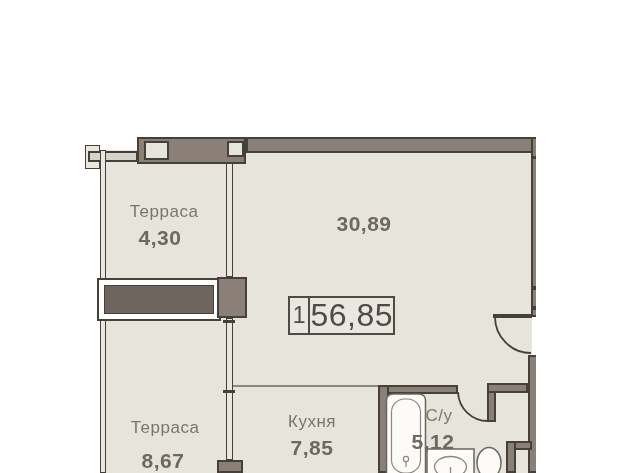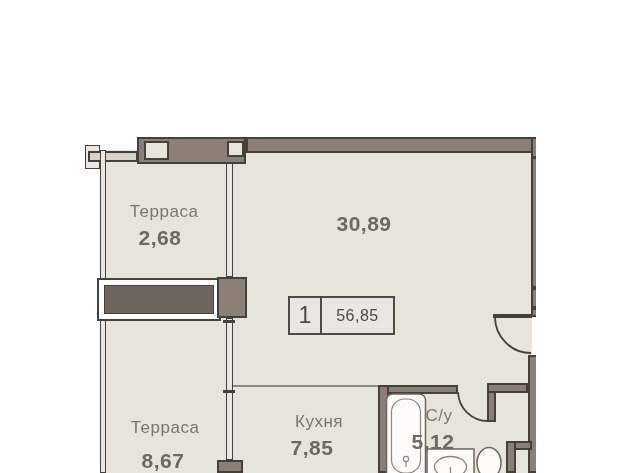--- a/index.html
+++ b/index.html
@@ -30,21 +30,21 @@
     position:absolute;left:288px;top:296px;width:107px;height:39px;
     background:#e9e7e0;border:2px solid #4f4b44;box-sizing:border-box;
     display:flex;align-items:stretch;
   }
   .badge-rooms{
     width:30px;display:flex;align-items:center;justify-content:center;
     border-right:2px solid #4f4b44;color:#4f4b44;font-size:23px;font-weight:500;
   }
   .badge-area{
     flex:1;display:flex;align-items:center;justify-content:center;
-    color:#4f4b44;font-size:16px;font-weight:500;letter-spacing:0.5px;
+    color:#4f4b44;font-size:32px;font-weight:500;letter-spacing:0.5px;
   }
   svg.overlay{position:absolute;left:0;top:0;}
 </style>
 </head>
 <body>
 
 <div class="stage">
 
   <div class="floor" style="left:104px;top:150px;width:428px;height:323px;"></div>
 
@@ -104,28 +104,28 @@
     <g>
       <rect x="427" y="449" width="47" height="26" fill="#fcfbf8" stroke="#6a655e" stroke-width="1.5"></rect>
       <ellipse cx="450.5" cy="467" rx="16" ry="10.5" fill="none" stroke="#8d887f" stroke-width="1.3"></ellipse>
       <line x1="450.5" y1="467" x2="450.5" y2="474" stroke="#8d887f" stroke-width="1.3"></line>
     </g>
 
     <ellipse cx="489" cy="463" rx="12" ry="15.5" fill="#fcfbf8" stroke="#6a655e" stroke-width="1.5"></ellipse>
   </svg>
 
   <div class="room-label" style="left:164px;top:212px;">Терраса</div>
-  <div class="room-area" style="left:160px;top:238px;">2,68</div>
+  <div class="room-area" style="left:160px;top:238px;">4,30</div>
 
   <div class="room-area" style="left:364px;top:224px;">30,89</div>
 
   <div class="room-label" style="left:165px;top:428px;">Терраса</div>
   <div class="room-area" style="left:163px;top:451px;margin-top:10px;">8,67</div>
 
-  <div class="room-label" style="left:319px;top:422px;">Кухня</div>
+  <div class="room-label" style="left:312px;top:422px;">Кухня</div>
   <div class="room-area" style="left:312px;top:448px;">7,85</div>
 
   <div class="room-label" style="left:439px;top:416px;">С/у</div>
   <div class="room-area" style="left:433px;top:442px;">5,12</div>
 
   <div class="badge">
     <div class="badge-rooms">1</div>
     <div class="badge-area">56,85</div>
   </div>
 

